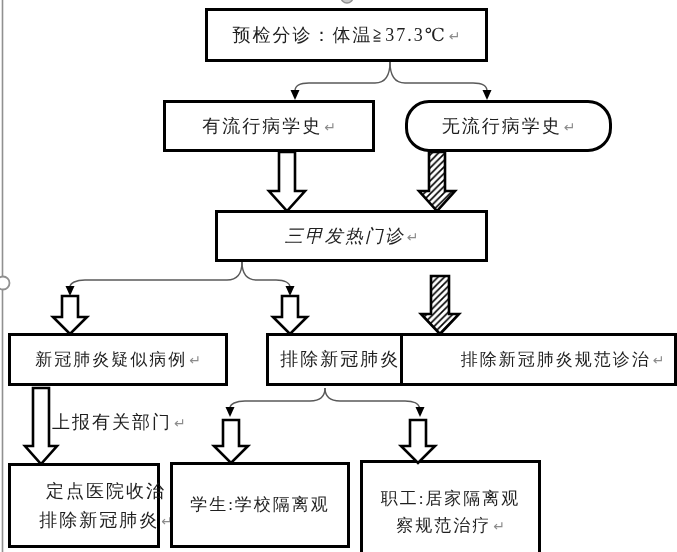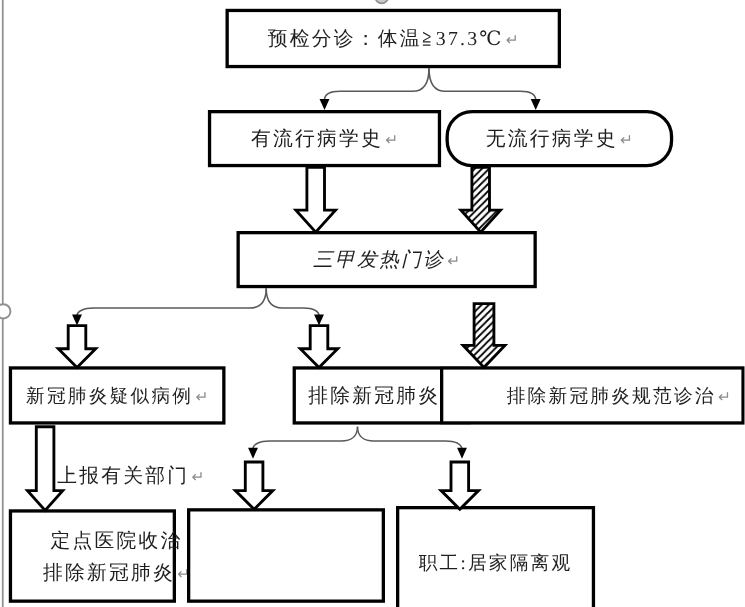--- a/index.html
+++ b/index.html
@@ -11,32 +11,32 @@
     position:absolute;box-sizing:border-box;background:#ffffff;
     border:3px solid #000;color:#1f1f1f;
     display:flex;flex-direction:column;align-items:center;justify-content:center;
     font-size:18px;letter-spacing:2px;line-height:1.6;text-align:center;
     z-index:1;white-space:nowrap;
   }
   .ret{
     color:#8c8c8c;font-size:14px;letter-spacing:0;margin-left:2px;
     font-family:"DejaVu Sans",sans-serif;
   }
-  #node-triage{left:205px;top:8px;width:305px;height:54px;}
-  #node-epi-yes{left:163px;top:100px;width:212px;height:52px;margin-left:26px;}
+  #node-triage{left:205px;top:8px;width:283px;height:54px;}
+  #node-epi-yes{left:163px;top:100px;width:212px;height:52px;}
   #node-epi-no{left:405px;top:100px;width:207px;height:52px;border-radius:24px;}
   #node-fever{left:215px;top:210px;width:273px;height:52px;font-style:italic;}
-  #node-suspected{left:8px;top:333px;width:197px;height:53px;font-size:17px;}
+  #node-suspected{left:8px;top:333px;width:220px;height:53px;font-size:17px;}
   #node-excluded{left:228px;top:333px;width:162px;height:53px;margin-left:38px;}
   #node-excluded-std{left:400px;top:333px;width:277px;height:53px;font-size:17px;padding-left:48px;}
   #node-designated{left:8px;top:463px;width:152px;height:85px;padding-left:44px;}
   #node-students{left:170px;top:462px;width:180px;height:86px;font-size:17px;}
   #node-staff{left:360px;top:460px;width:181px;height:104px;font-size:17px;}
   #edge-label{
-    position:absolute;left:52px;top:420px;z-index:1;
+    position:absolute;left:52px;top:410px;z-index:1;
     font-size:18px;letter-spacing:2px;color:#1f1f1f;white-space:nowrap;
   }
   #overlay{position:absolute;left:0;top:0;z-index:2;pointer-events:none;}
 </style>
 </head>
 <body>
 
 <div class="node" id="node-triage">
   <div><span>预检分诊：体温≧37.3℃</span><span class="ret">↵</span></div>
 </div>
@@ -64,24 +64,26 @@
 <div class="node" id="node-excluded-std">
   <div><span>排除新冠肺炎规范诊治</span><span class="ret">↵</span></div>
 </div>
 
 <div class="node" id="node-designated">
   <div><span>定点医院收治</span></div>
   <div><span>排除新冠肺炎</span><span class="ret">↵</span></div>
 </div>
 
 <div class="node" id="node-students">
+  <div><span>学生:学校隔离观</span></div>
 </div>
 
 <div class="node" id="node-staff">
   <div><span>职工:居家隔离观</span></div>
+  <div><span>察规范治疗</span><span class="ret">↵</span></div>
 </div>
 
 <div id="edge-label"><span>上报有关部门</span><span class="ret">↵</span></div>
 
 <svg id="overlay" width="677" height="552" viewBox="0 0 677 552">
   <defs>
     <pattern id="hatch" width="6.5" height="6.5" patternUnits="userSpaceOnUse">
       <path d="M-1,7.5 L7.5,-1 M-1,1 L1,-1 M5.5,7.5 L7.5,5.5" stroke="#000" stroke-width="1.6"></path>
     </pattern>
   </defs>

